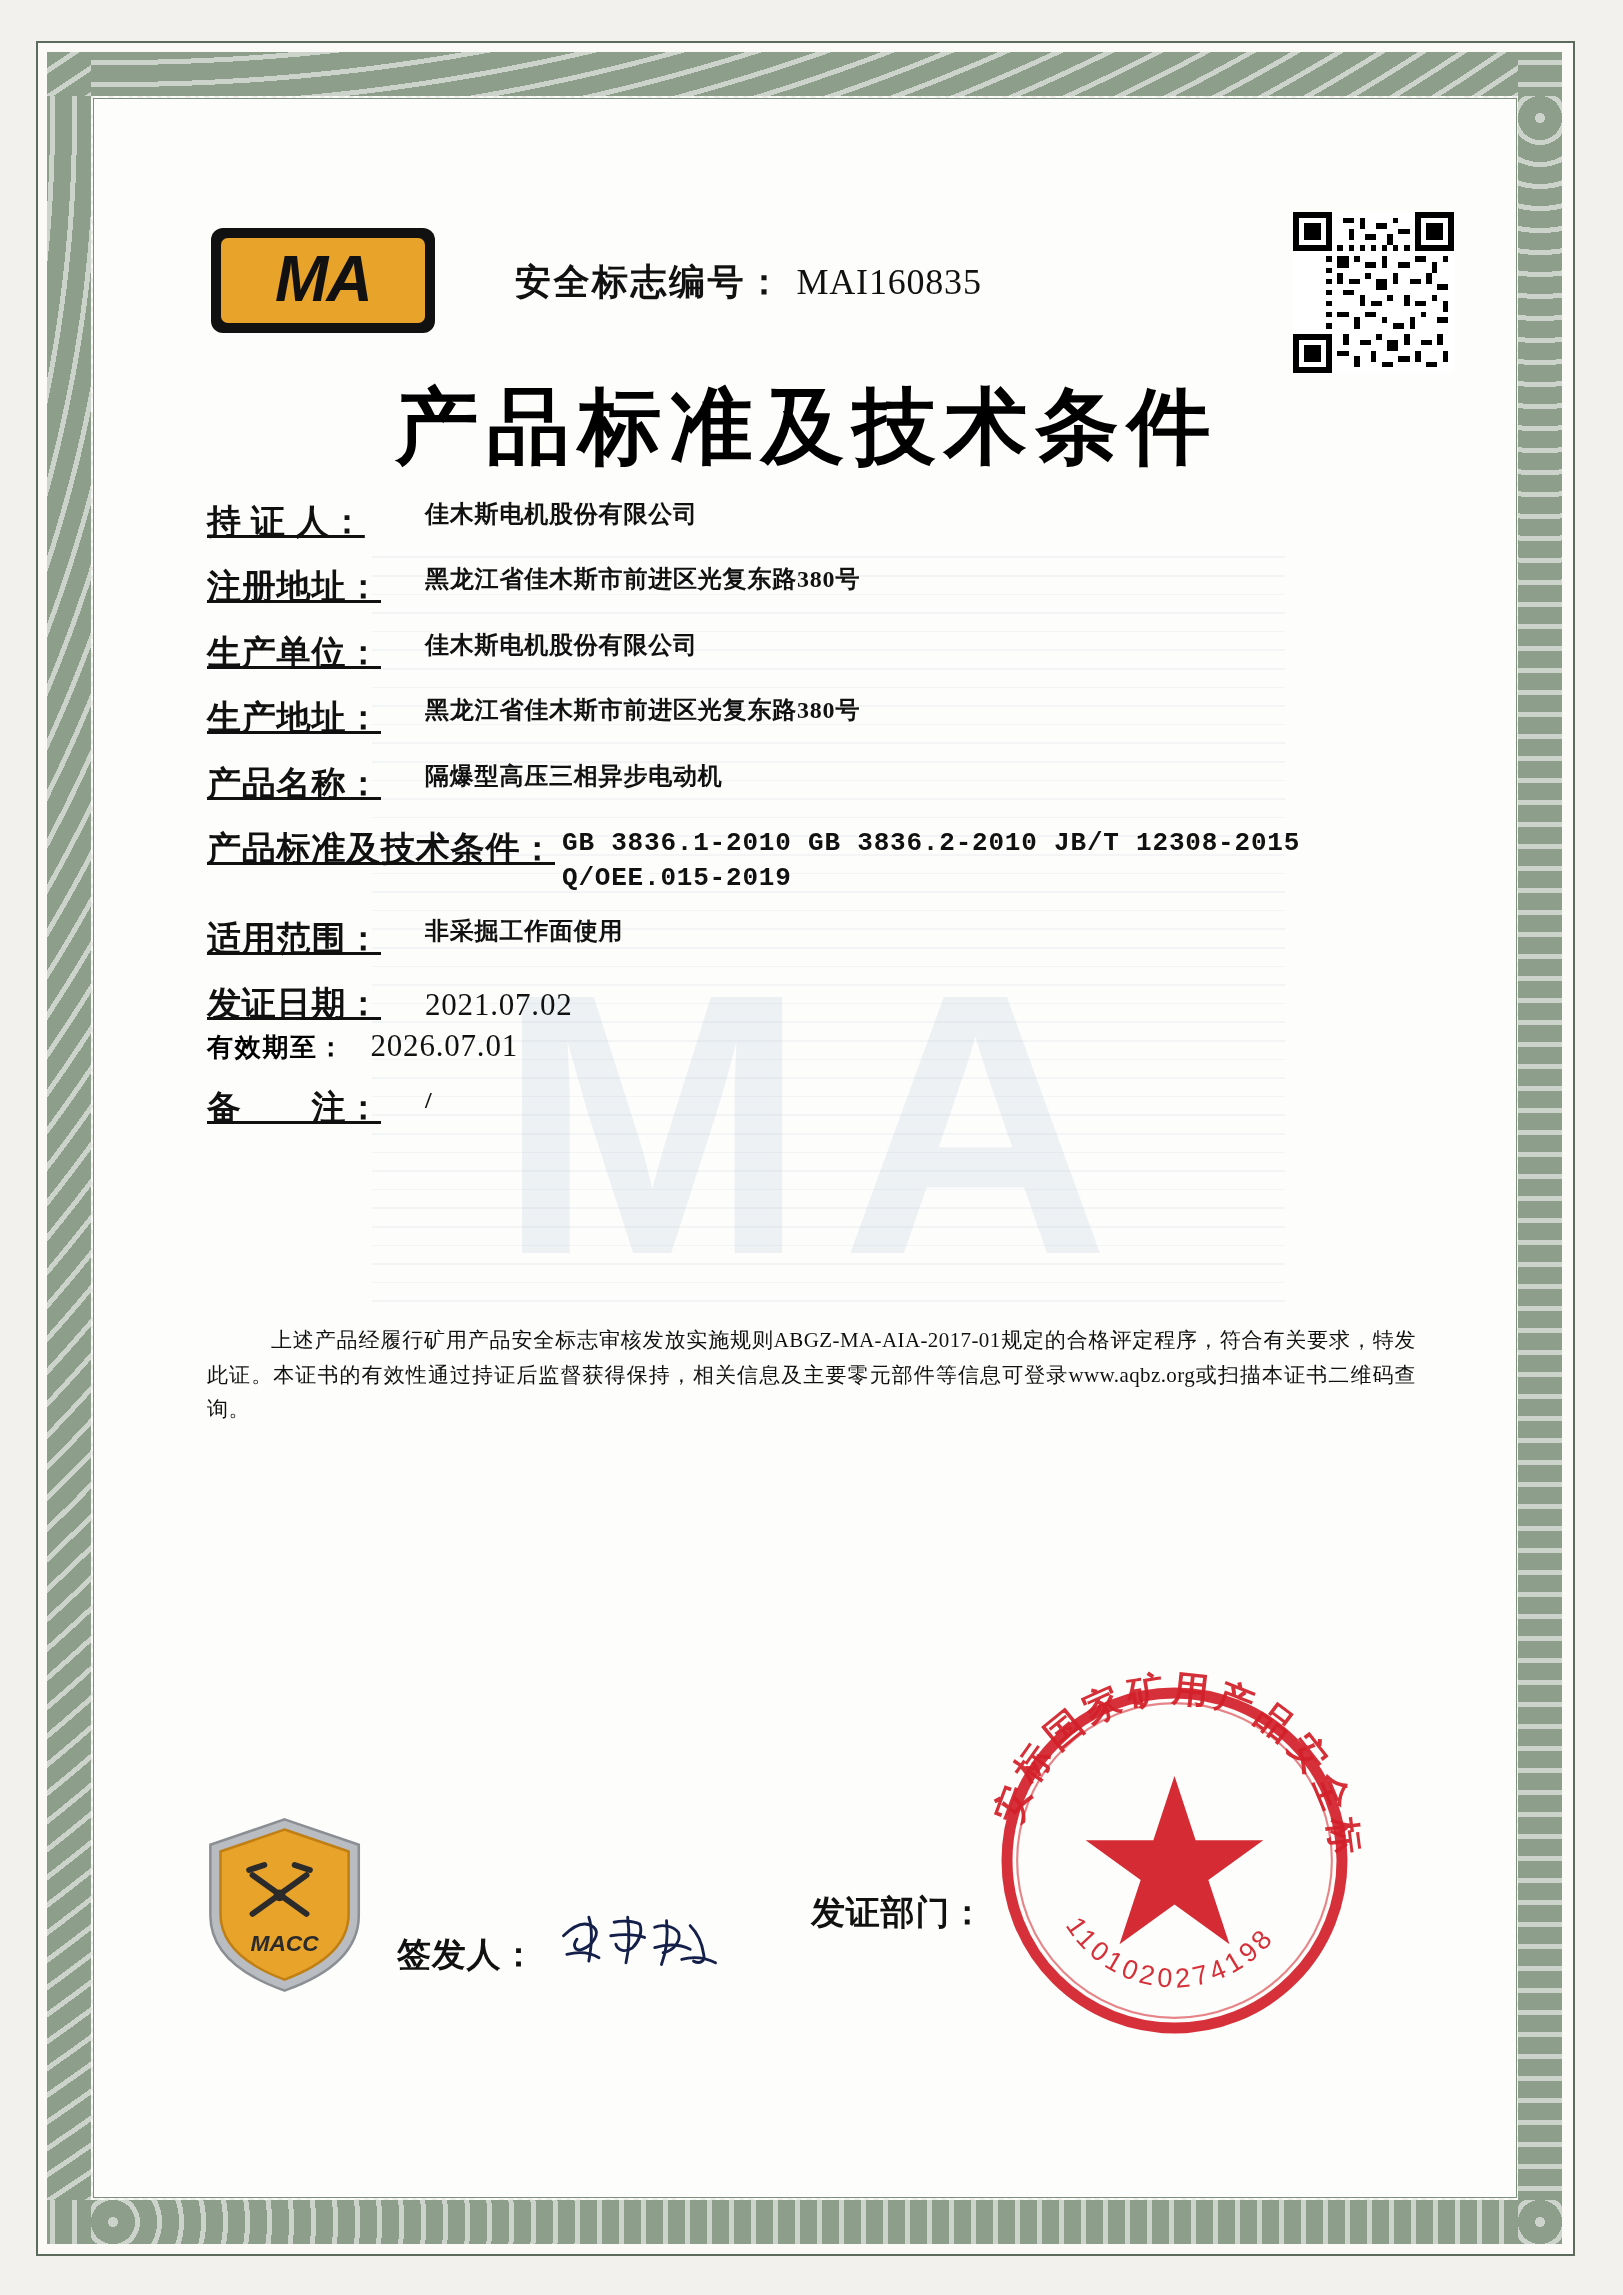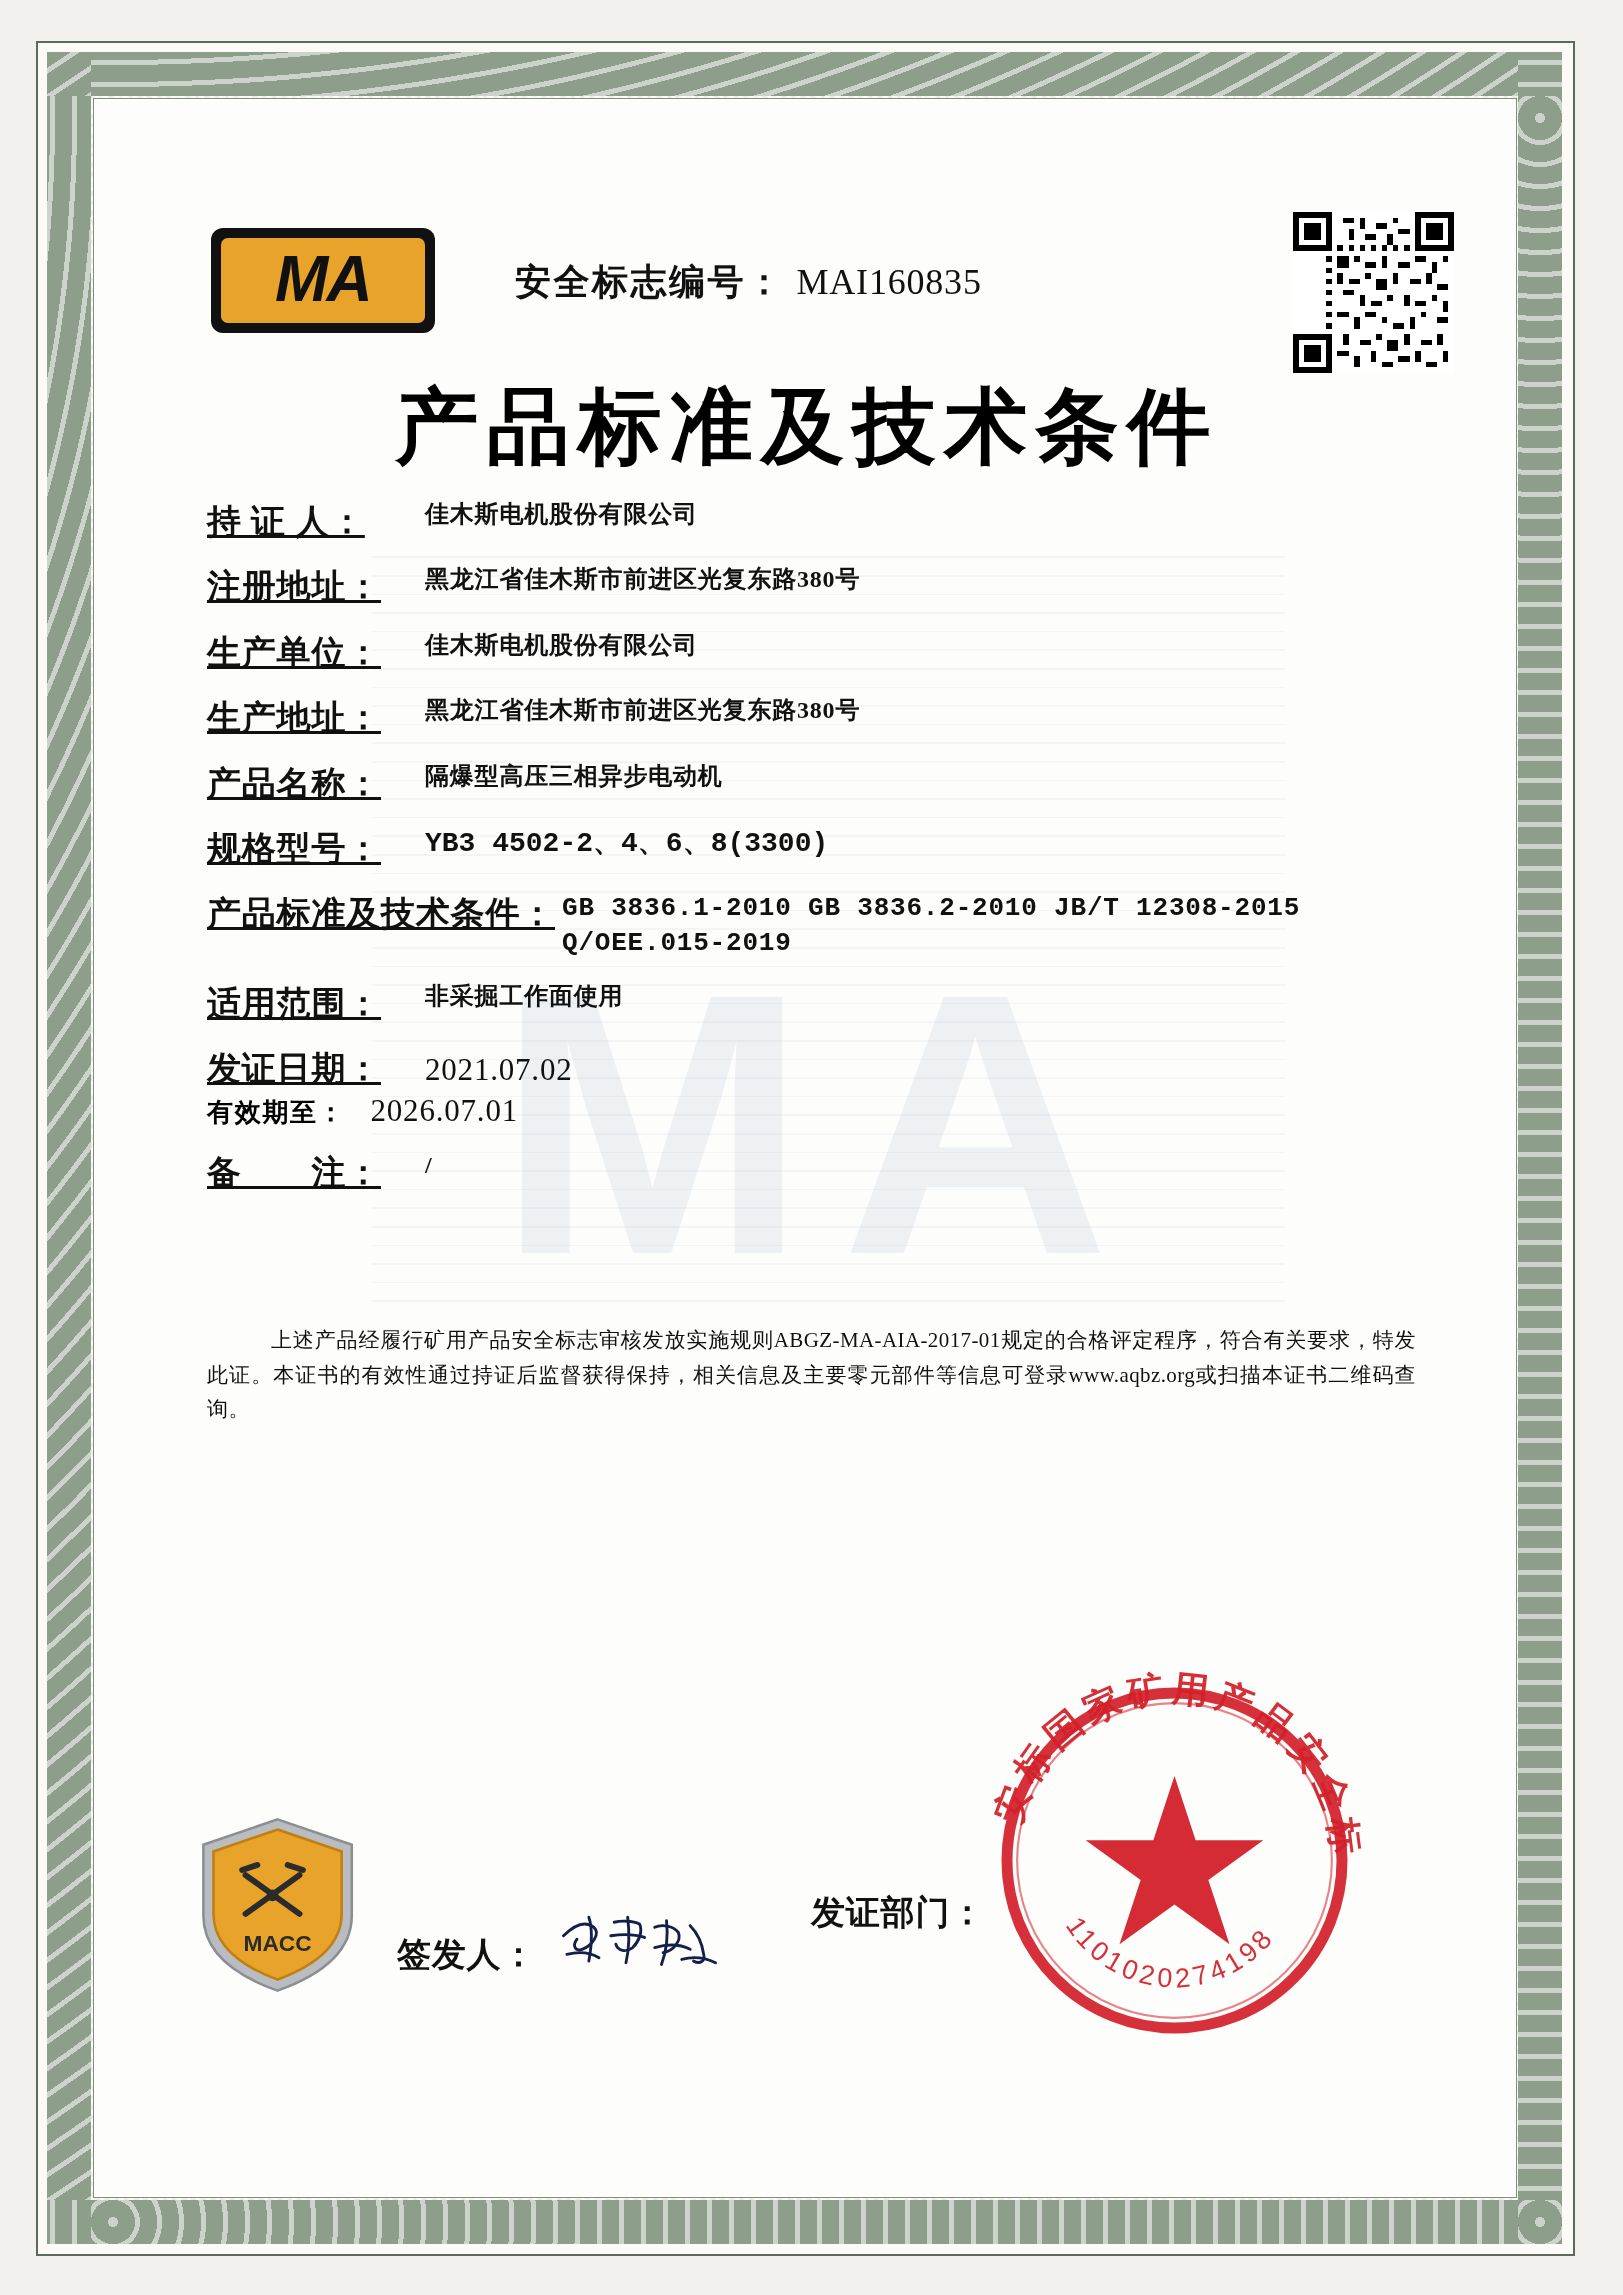--- a/index.html
+++ b/index.html
@@ -258,22 +258,22 @@
     color: #111;
     text-align: justify;
     text-indent: 64px;
     font-family: "Liberation Serif", serif;
     letter-spacing: 0.4px;
   }
 
   
   #macc-shield {
     position: absolute;
-    left: 82px; top: 1687px;
-    width: 156px; height: 182px;
+    left: 89px; top: 1687px;
+    width: 156px; height: 182px; font-style: italic;
   }
 
   
   #sign-block {
     position: absolute;
     left: 279px;
     top: 1763px;
     display: flex;
     align-items: baseline;
     gap: 0px;
@@ -458,24 +458,20 @@
       <div class="field-row">
         <div class="field-label">生产地址：</div>
         <div class="field-value">黑龙江省佳木斯市前进区光复东路380号</div>
       </div>
 
       <div class="field-row">
         <div class="field-label">产品名称：</div>
         <div class="field-value">隔爆型高压三相异步电动机</div>
       </div>
 
-      <div class="field-row">
-        <div class="field-label">规格型号：</div>
-        <div class="field-value mono">YB3 4502-2、4、6、8(3300)</div>
-      </div>
 
       <div class="field-row">
         <div class="field-label wide">产品标准及技术条件：</div>
         <div>
           <div class="field-value small">GB 3836.1-2010  GB 3836.2-2010 JB/T 12308-2015</div>
           <div class="field-value small">Q/OEE.015-2019</div>
         </div>
       </div>
 
       <div class="field-row">

